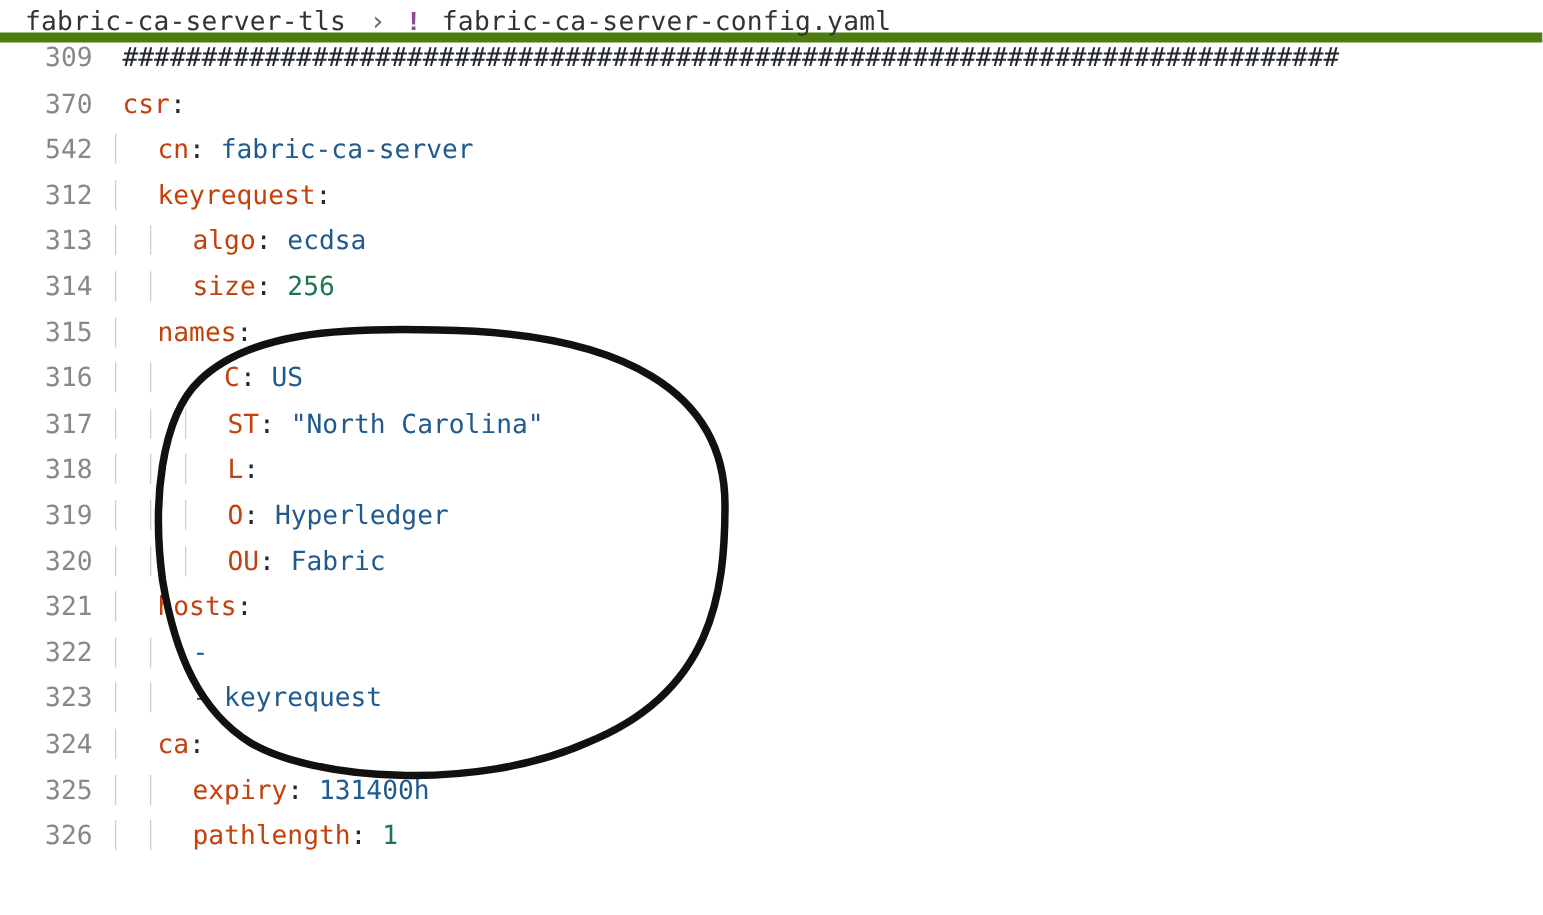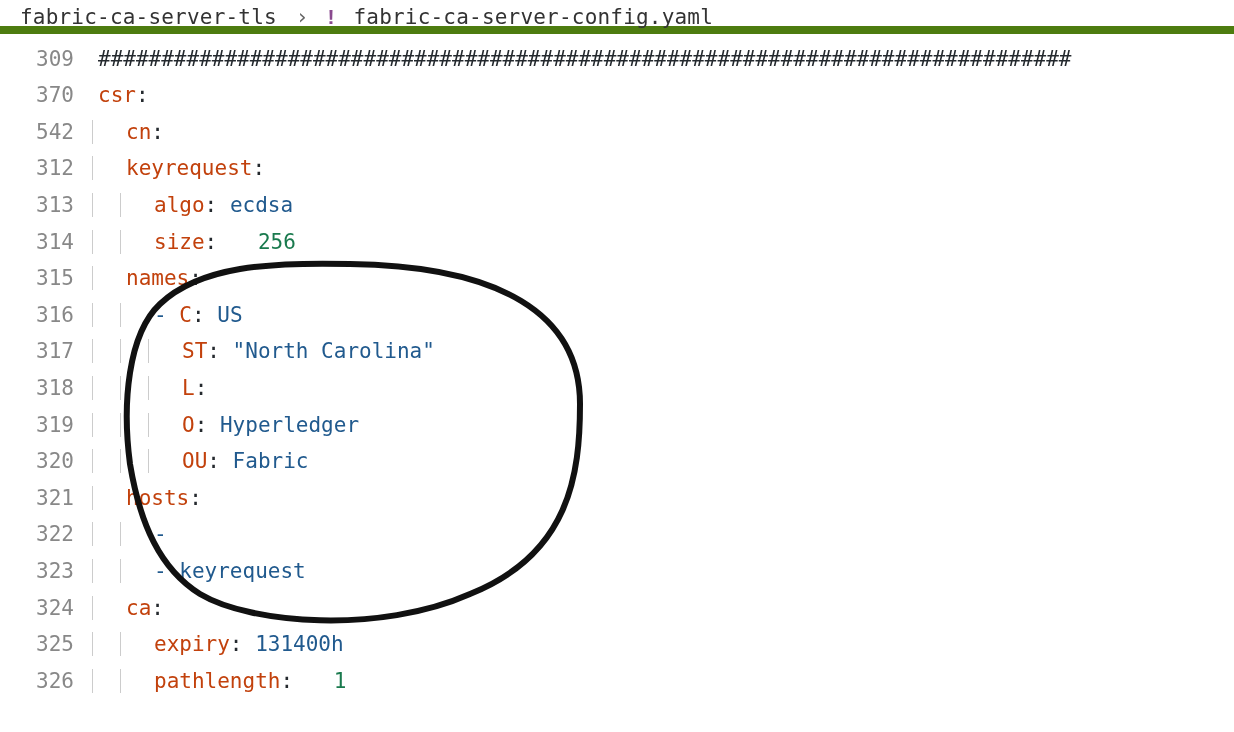--- a/index.html
+++ b/index.html
@@ -31,41 +31,41 @@
     padding-right: 6px;
     font-family: sans-serif;
   }
   .editor {
     position: relative;
     width: 100%;
   }
   .line {
     display: flex;
     height: 36.6px;
-    align-items: flex-end;
+    align-items: flex-start;
   }
   .num {
     width: 78px;
     text-align: right;
     color: #888;
     padding-right: 4px;
     user-select: none;
     font-size: 21px;
   }
   .code {
     position: relative;
     padding-left: 20px;
     white-space: pre;
     display: flex;
     align-items: center;
   }
   .cmt { color: #24292e; }
   .key { color: #c2410c; }
   .str { color: #215a8e; }
-  .num-lit { color: #1a7a4e; margin-left: 28px; }
+  .num-lit { color: #1a7a4e; }
   .dash { color: #215a8e; }
   .colon { color: #24292e; }
   .norm { color: #215a8e; }
 
   
   .guides {
     position: absolute;
     left: 0; top: 0; bottom: 0;
     pointer-events: none;
   }
@@ -99,21 +99,21 @@
   <div class="line">
       <div class="num">309</div>
       <div class="code"><div class="guides" style="left: 0px;"></div><span style="display: inline-block; width: 0px;"></span><span class="cmt">#############################################################################</span></div>
     </div>
     <div class="line">
       <div class="num">370</div>
       <div class="code"><div class="guides" style="left: 0px;"></div><span style="display: inline-block; width: 0px;"></span><span class="key">csr</span><span class="colon">:</span></div>
     </div>
     <div class="line">
       <div class="num">542</div>
-      <div class="code"><div class="guides" style="left: 0px;"><div class="guide" style="left: 14px;"></div></div><span style="display: inline-block; width: 28px;"></span><span class="key">cn</span><span class="colon">: </span></div>
+      <div class="code"><div class="guides" style="left: 0px;"><div class="guide" style="left: 14px;"></div></div><span style="display: inline-block; width: 28px;"></span><span class="key">cn</span><span class="colon">: </span><span class="norm">fabric-ca-server</span></div>
     </div>
     <div class="line">
       <div class="num">312</div>
       <div class="code"><div class="guides" style="left: 0px;"><div class="guide" style="left: 14px;"></div></div><span style="display: inline-block; width: 28px;"></span><span class="key">keyrequest</span><span class="colon">:</span></div>
     </div>
     <div class="line">
       <div class="num">313</div>
       <div class="code"><div class="guides" style="left: 0px;"><div class="guide" style="left: 14px;"></div><div class="guide" style="left: 42px;"></div></div><span style="display: inline-block; width: 56px;"></span><span class="key">algo</span><span class="colon">: </span><span class="norm">ecdsa</span></div>
     </div>
     <div class="line">

